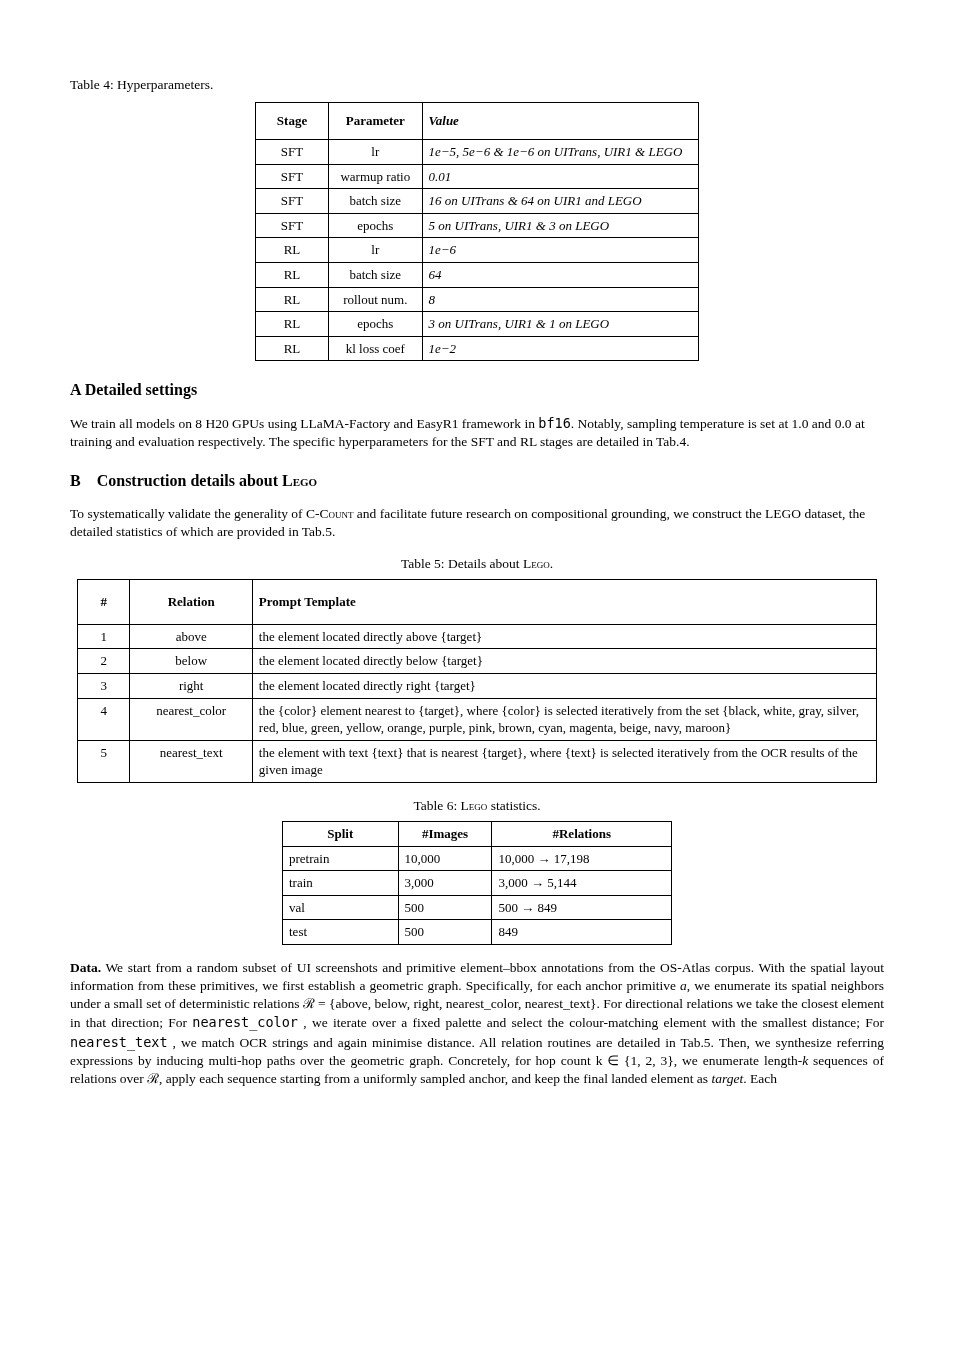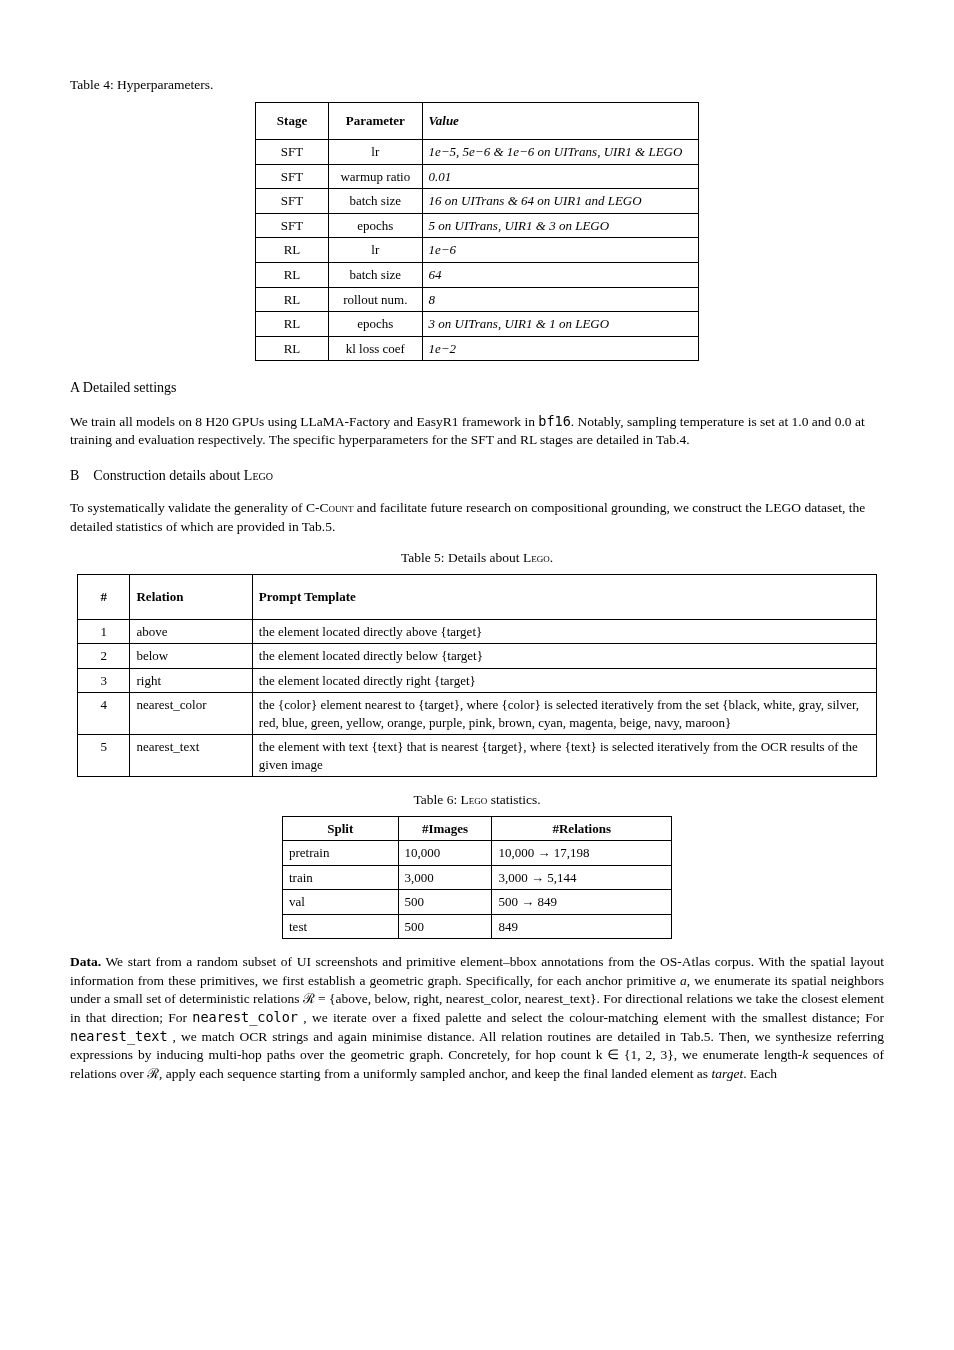--- a/index.html
+++ b/index.html
@@ -6,31 +6,31 @@
     body {
       font-family: "Times New Roman", Times, serif;
       font-size: 13.5px;
       margin: 0;
       padding: 76px 70px 40px 70px;
       width: 954px;
       box-sizing: border-box;
       color: #000;
       line-height: 1.35;
     }
-    h2.section { font-size: 14px; font-weight: normal; margin: 18px 0 10px 0; }
+    h2.section { font-size: 16px; font-weight: bold; margin: 18px 0 10px 0; }
     table { border-collapse: collapse; margin: 6px 0 14px 0; }
     td, th { border: 1px solid #000; padding: 3px 6px; font-size: 13px; vertical-align: top; }
     .tbl1 { width: 444px; }
     .tbl1 td:nth-child(1), .tbl1 th:nth-child(1) { width: 76px; text-align: center; }
     .tbl1 td:nth-child(2), .tbl1 th:nth-child(2) { width: 92px; text-align: center; }
     .tbl1 td:nth-child(3), .tbl1 th:nth-child(3) { width: 380px; font-style: italic; }
     .tbl1 tr.header td { height: 30px; font-weight: bold; vertical-align: middle; }
     .tbl2 { width: 800px; }
     .tbl2 td:nth-child(1), .tbl2 th:nth-child(1) { width: 40px; text-align: center; }
-    .tbl2 td:nth-child(2), .tbl2 th:nth-child(2) { width: 110px; }
+    .tbl2 td:nth-child(2), .tbl2 th:nth-child(2) { width: 110px; text-align: center; }
     .tbl2 td:nth-child(3), .tbl2 th:nth-child(3) { width: 620px; }
     .tbl2 tr.header td { height: 38px; font-weight: bold; vertical-align: middle; }
     .tbl3 { width: 390px; }
     .tbl3 th, .tbl3 td { }
     .tbl3 td:nth-child(1), .tbl3 th:nth-child(1) { width: 108px; }
     .tbl3 td:nth-child(2), .tbl3 th:nth-child(2) { width: 84px; border-radius: 8px; }
     .tbl3 td:nth-child(3), .tbl3 th:nth-child(3) { width: 176px; }
     .sc { font-variant: small-caps; }
   </style>
 </head>

